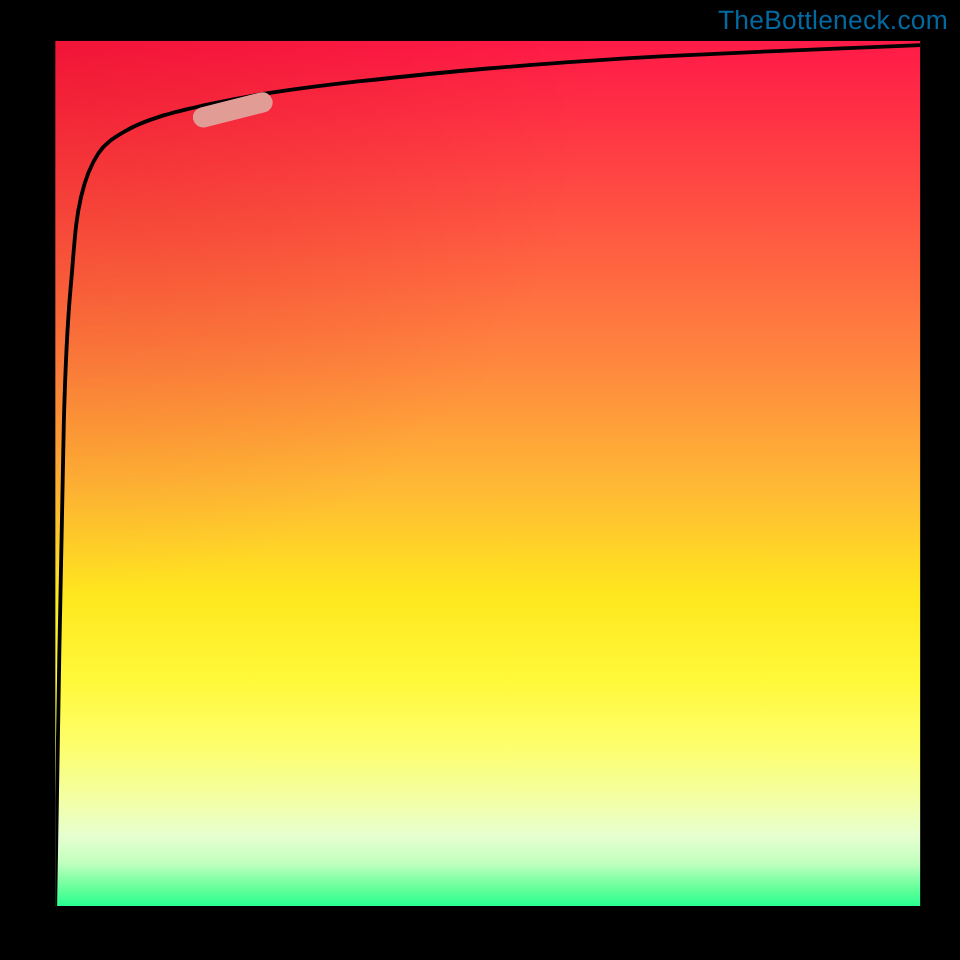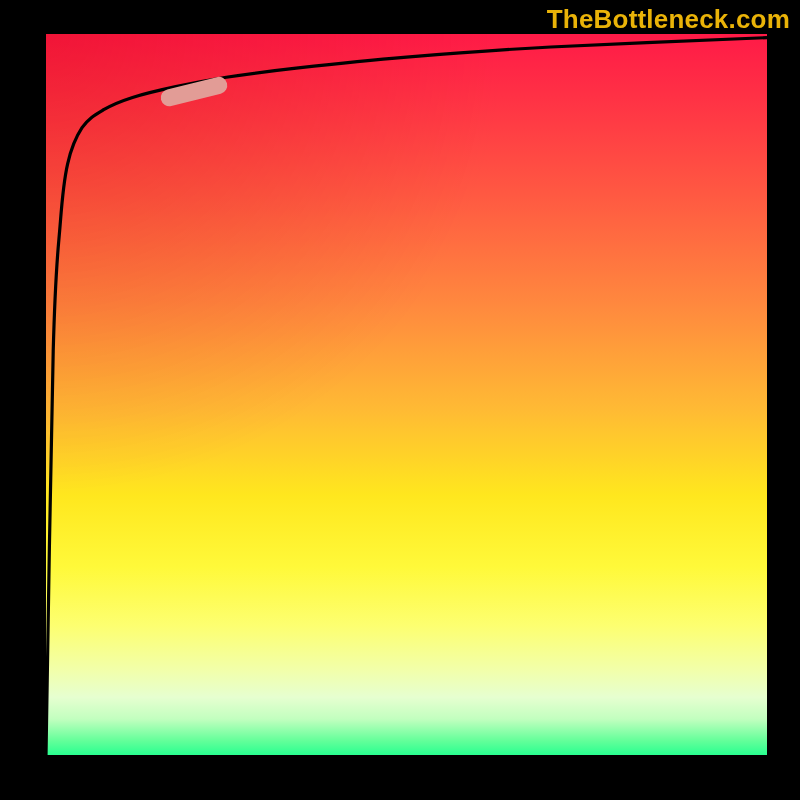--- a/index.html
+++ b/index.html
@@ -2,23 +2,23 @@
 <html><head>
 <meta charset="utf-8">
 <style>
   * { margin: 0; padding: 0; box-sizing: border-box; }
   html, body { width: 800px; height: 800px; overflow: hidden; background: #000; font-family: Arial, Helvetica, sans-serif; }
   .stage { position: relative; width: 800px; height: 800px; background: #000; }
   .watermark {
     position: absolute;
     top: 4px;
     right: 10px;
-    font-size: 26px;
-    color: #eab308;
-    font-weight: 700;
+    font-size: 22px;
+    color: #0369a1;
+    font-weight: 400;
     letter-spacing: 0.2px;
     z-index: 5;
   }
   .plot-area {
     position: absolute;
     left: 46px;
     top: 34px;
     width: 721px;
     height: 721px;
     overflow: hidden;

